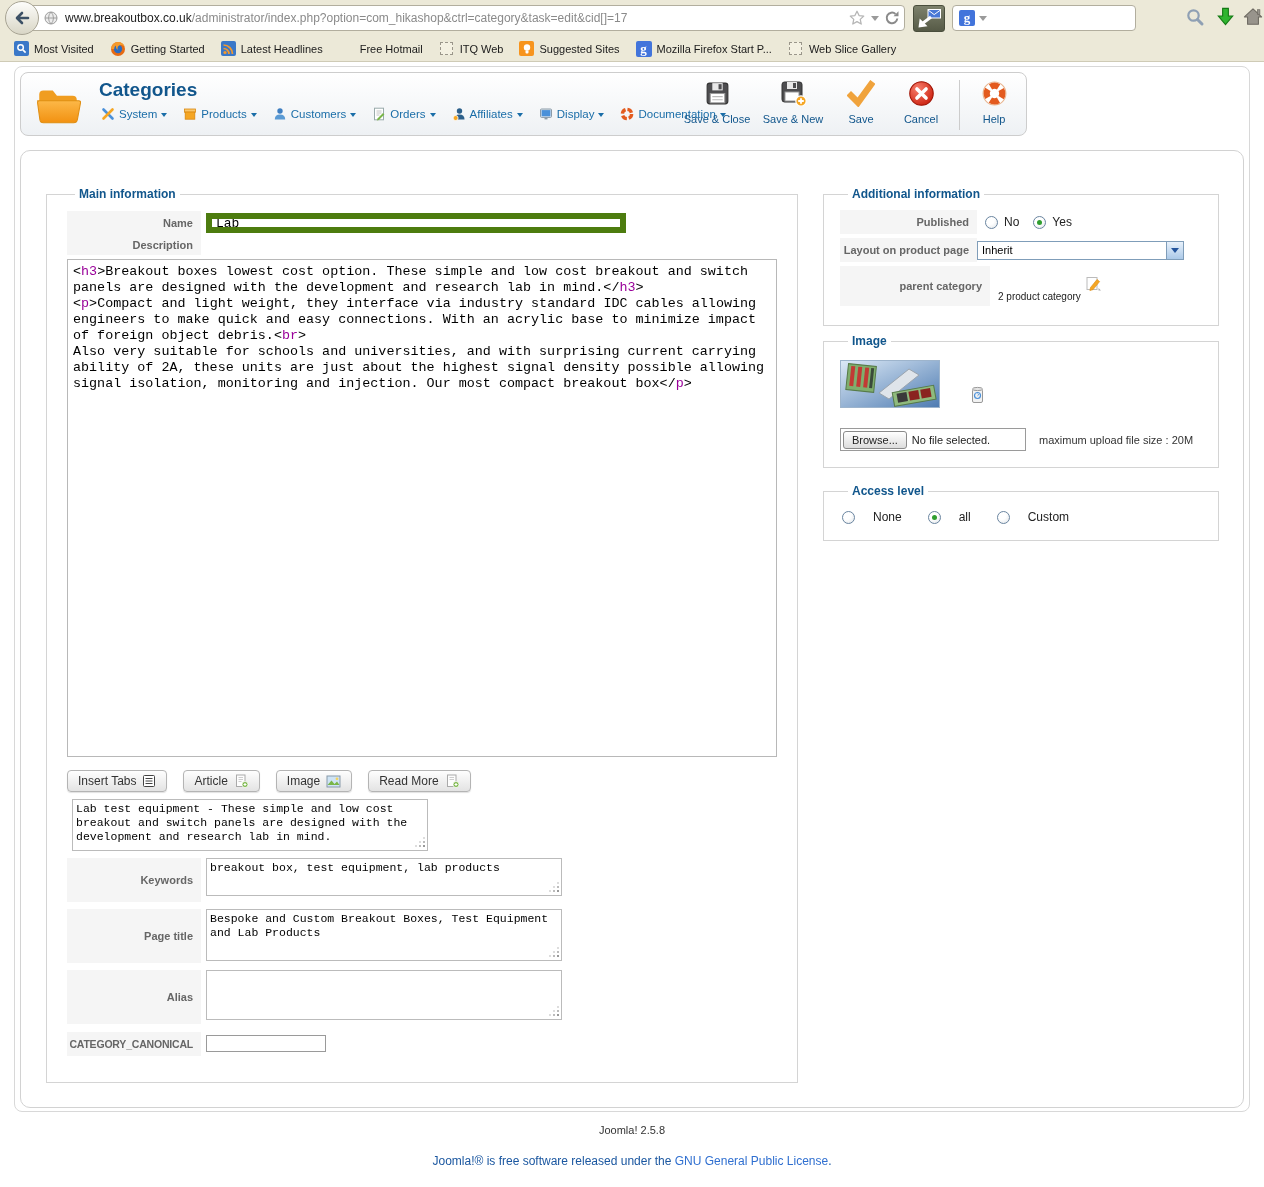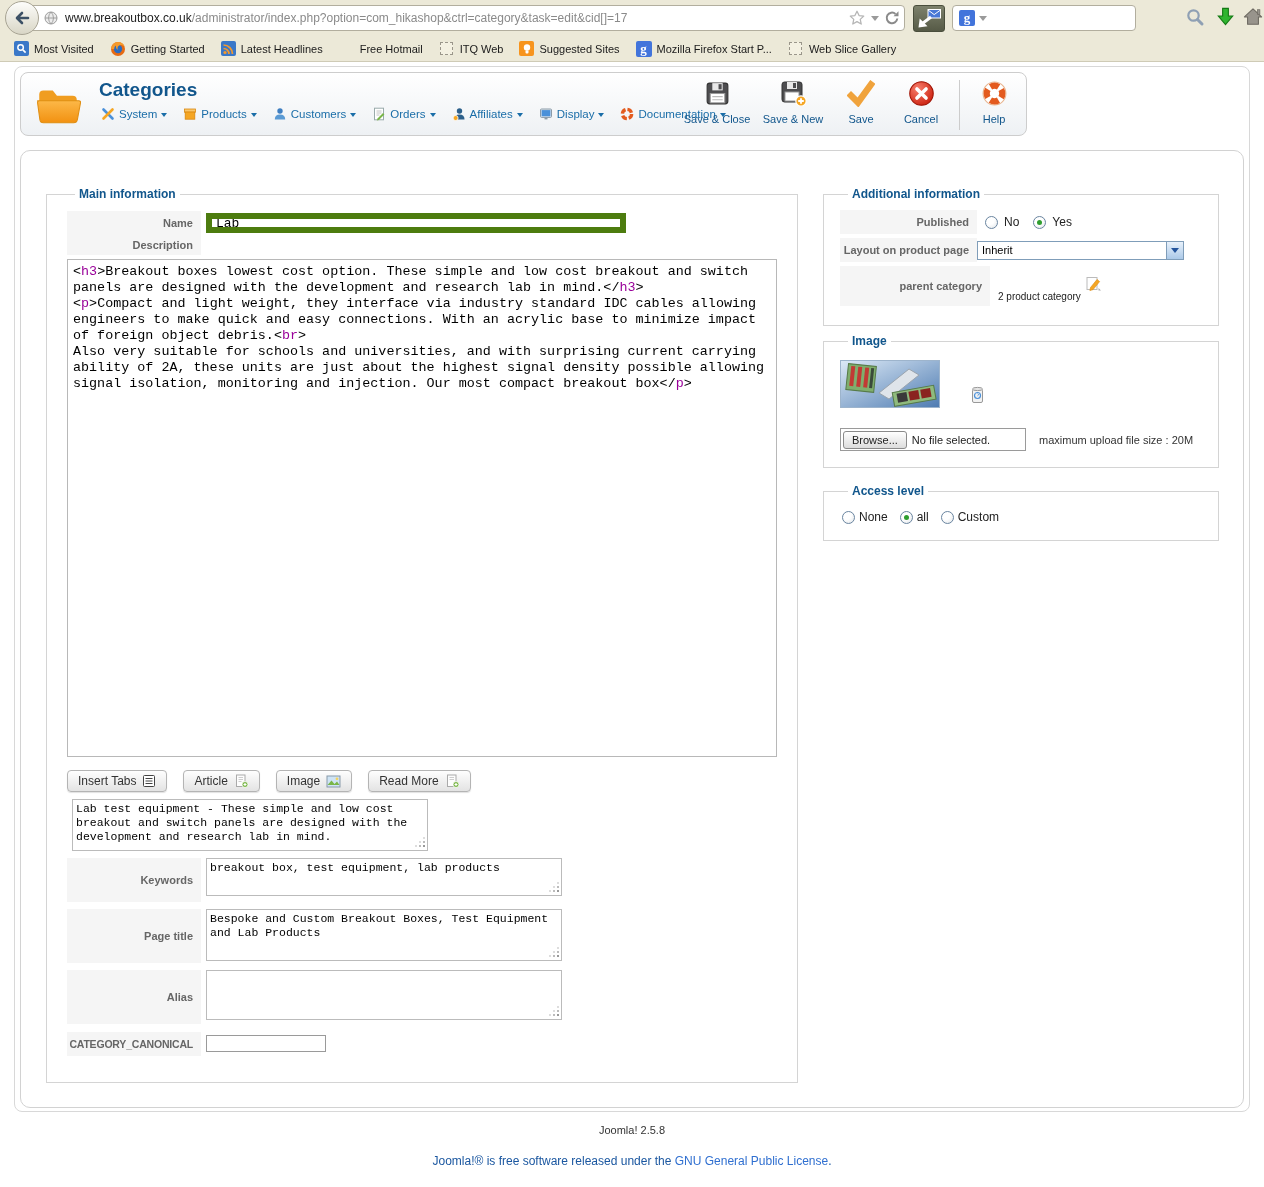--- a/index.html
+++ b/index.html
@@ -113,21 +113,21 @@
   .thumb-row{margin-top:12px;display:flex;align-items:flex-end;}
   .thumb{width:100px;height:48px;border:1px solid #9db4cc;cursor:pointer;}
   .trash-wrap{margin-left:30px;margin-bottom:0;cursor:pointer;}
   .file-row{margin-top:20px;display:flex;align-items:center;}
   .file-box{width:186px;height:23px;border:1px solid #9a9a9a;background:#fff;display:flex;align-items:center;cursor:pointer;}
   .browse-btn{margin:0 5px 0 2px;height:18px;border:1px solid #8a8a8a;border-radius:3px;
     background:linear-gradient(#fff,#dcdcdc);font-size:11px;color:#222;padding:0 8px;display:flex;align-items:center;}
   .file-status{font-size:11px;color:#222;white-space:nowrap;}
   .max-note{font-size:11px;color:#333;margin-left:13px;white-space:nowrap;}
   
-  .access-row{margin-top:12px;display:flex;align-items:center;gap:4px;padding-left:2px;}
+  .access-row{margin-top:12px;display:flex;align-items:center;gap:18px;padding-left:2px;}
   
   .footer-version{position:absolute;top:1124px;left:0;width:100%;text-align:center;font-size:11px;color:#333;}
   .footer-license{position:absolute;top:1154px;left:0;width:100%;text-align:center;font-size:12px;color:#1b57a0;}
   .footer-license .lic-link{color:var(--link-blue);cursor:pointer;}
   [data-interactable="true"]{cursor:pointer;}
 </style>
 </head>
 <body>
 
 <div class="chrome" data-interactable="false">

